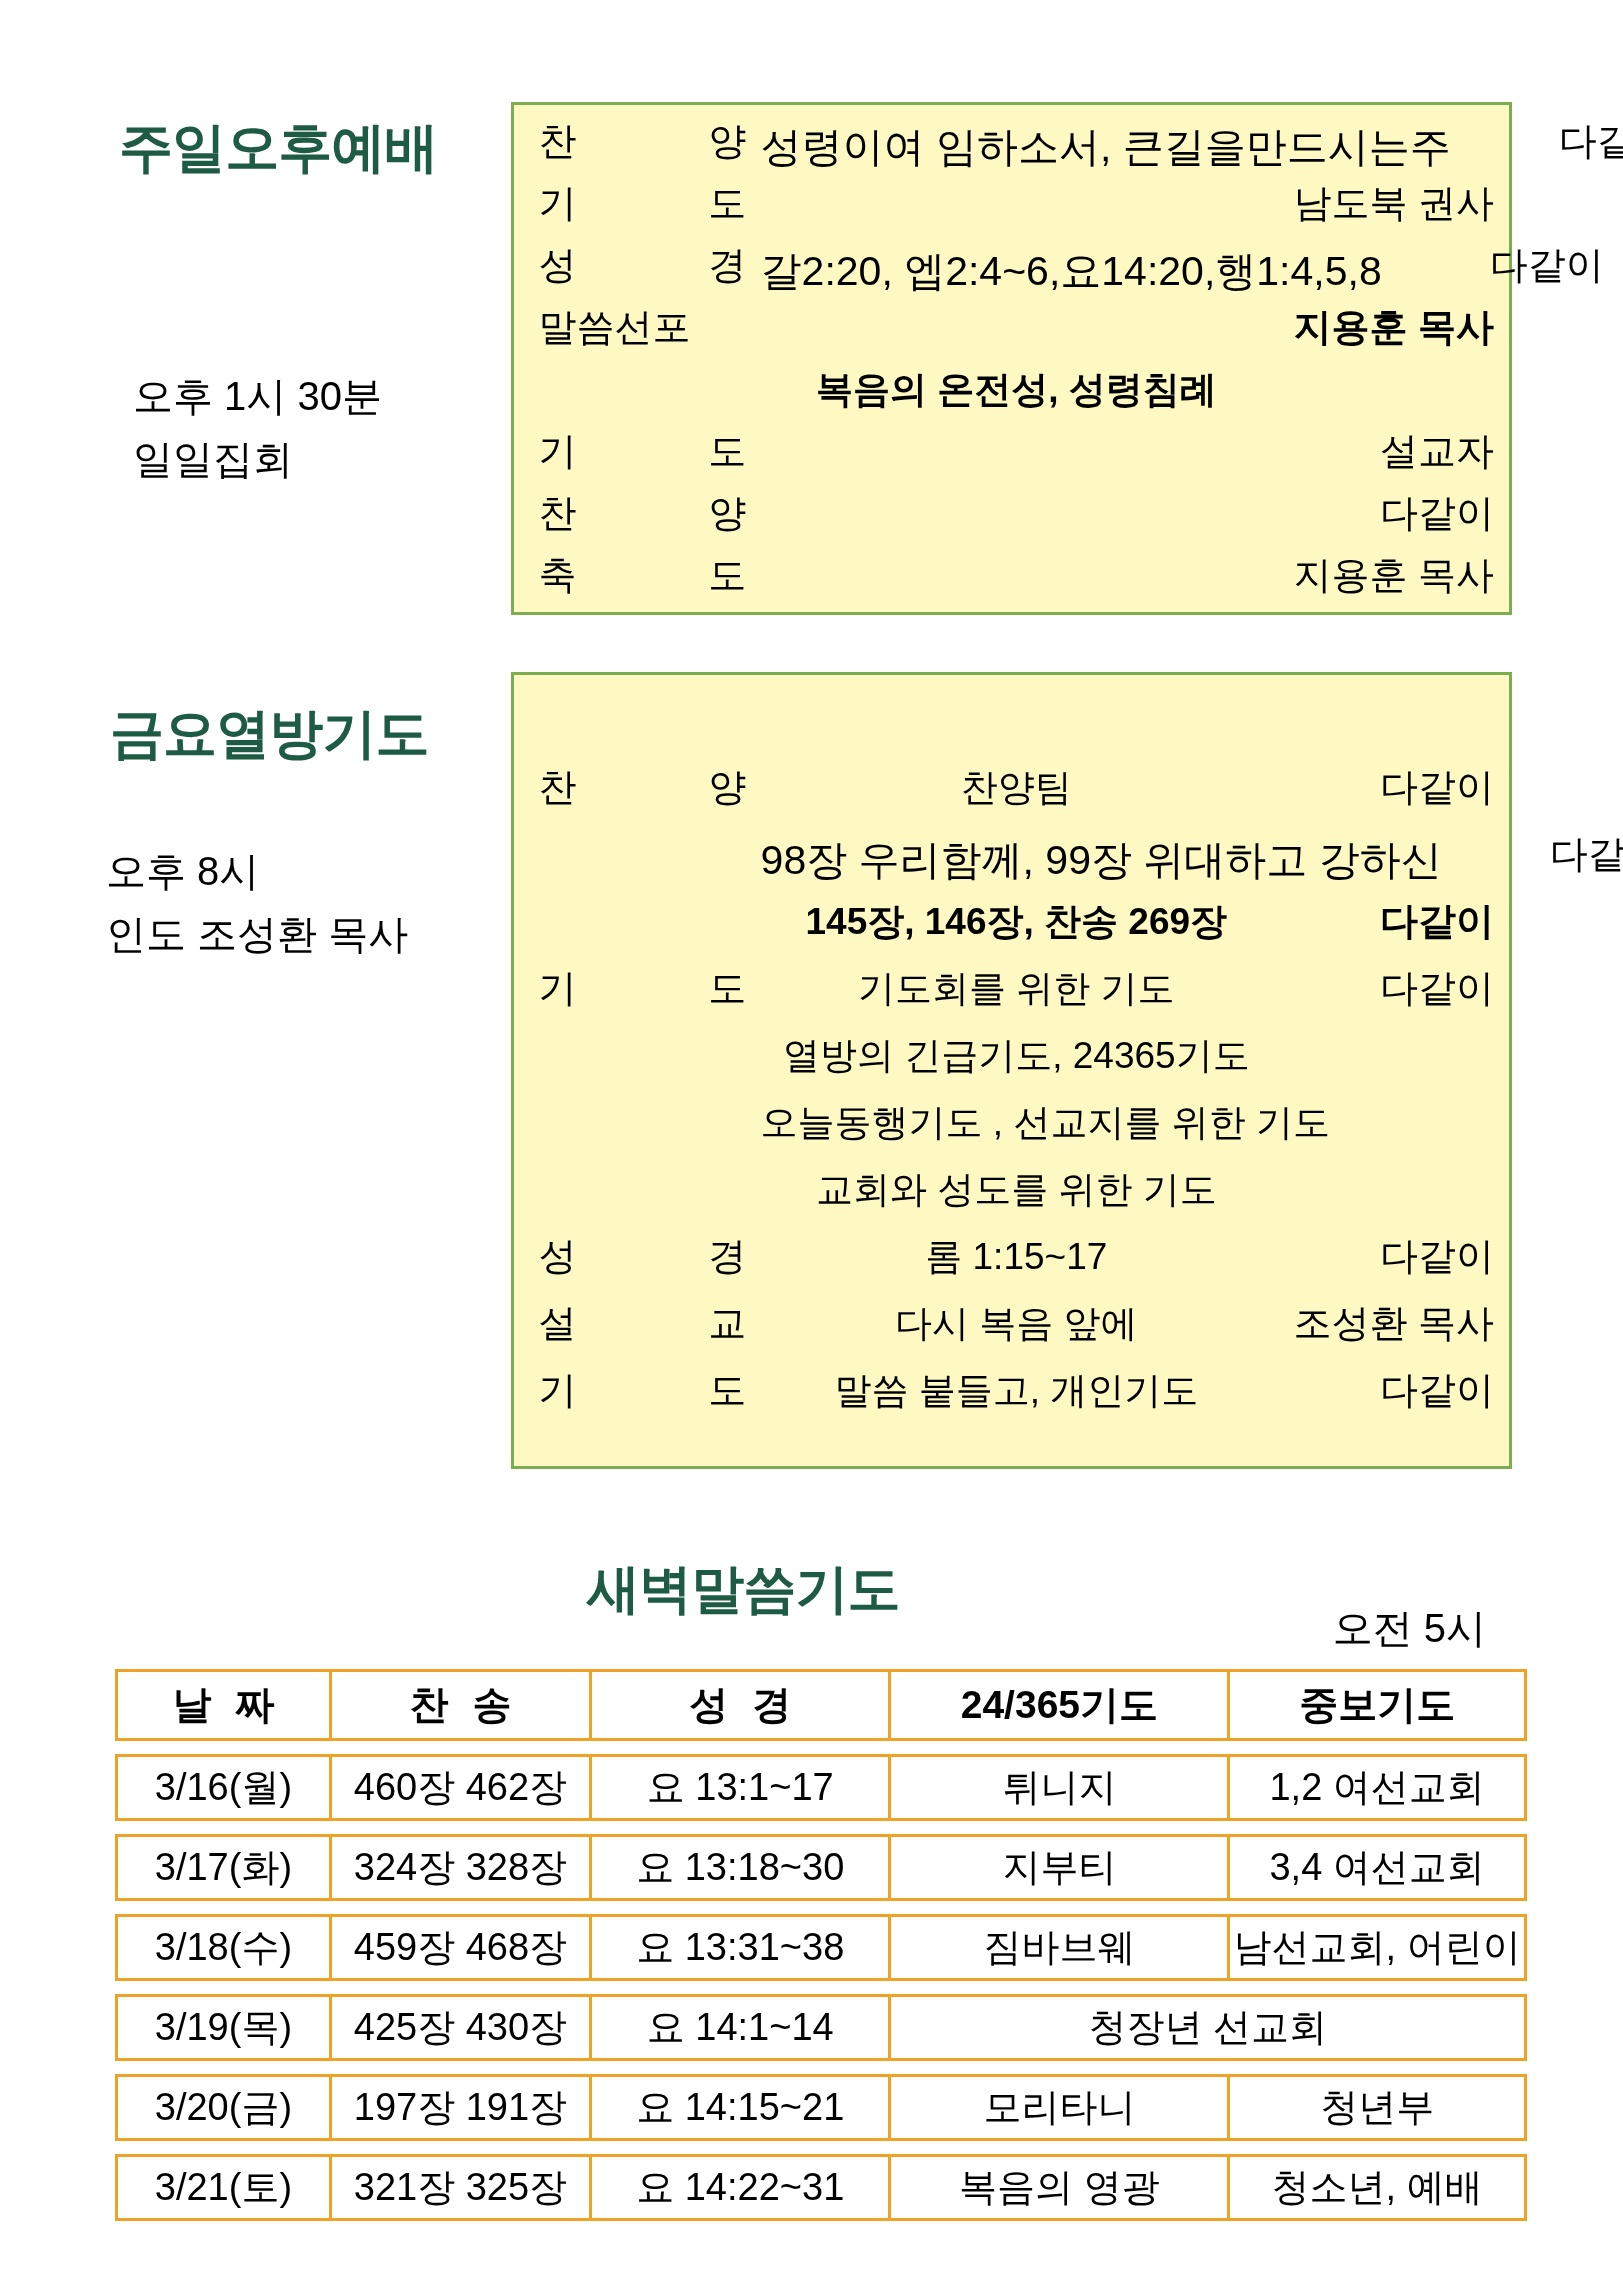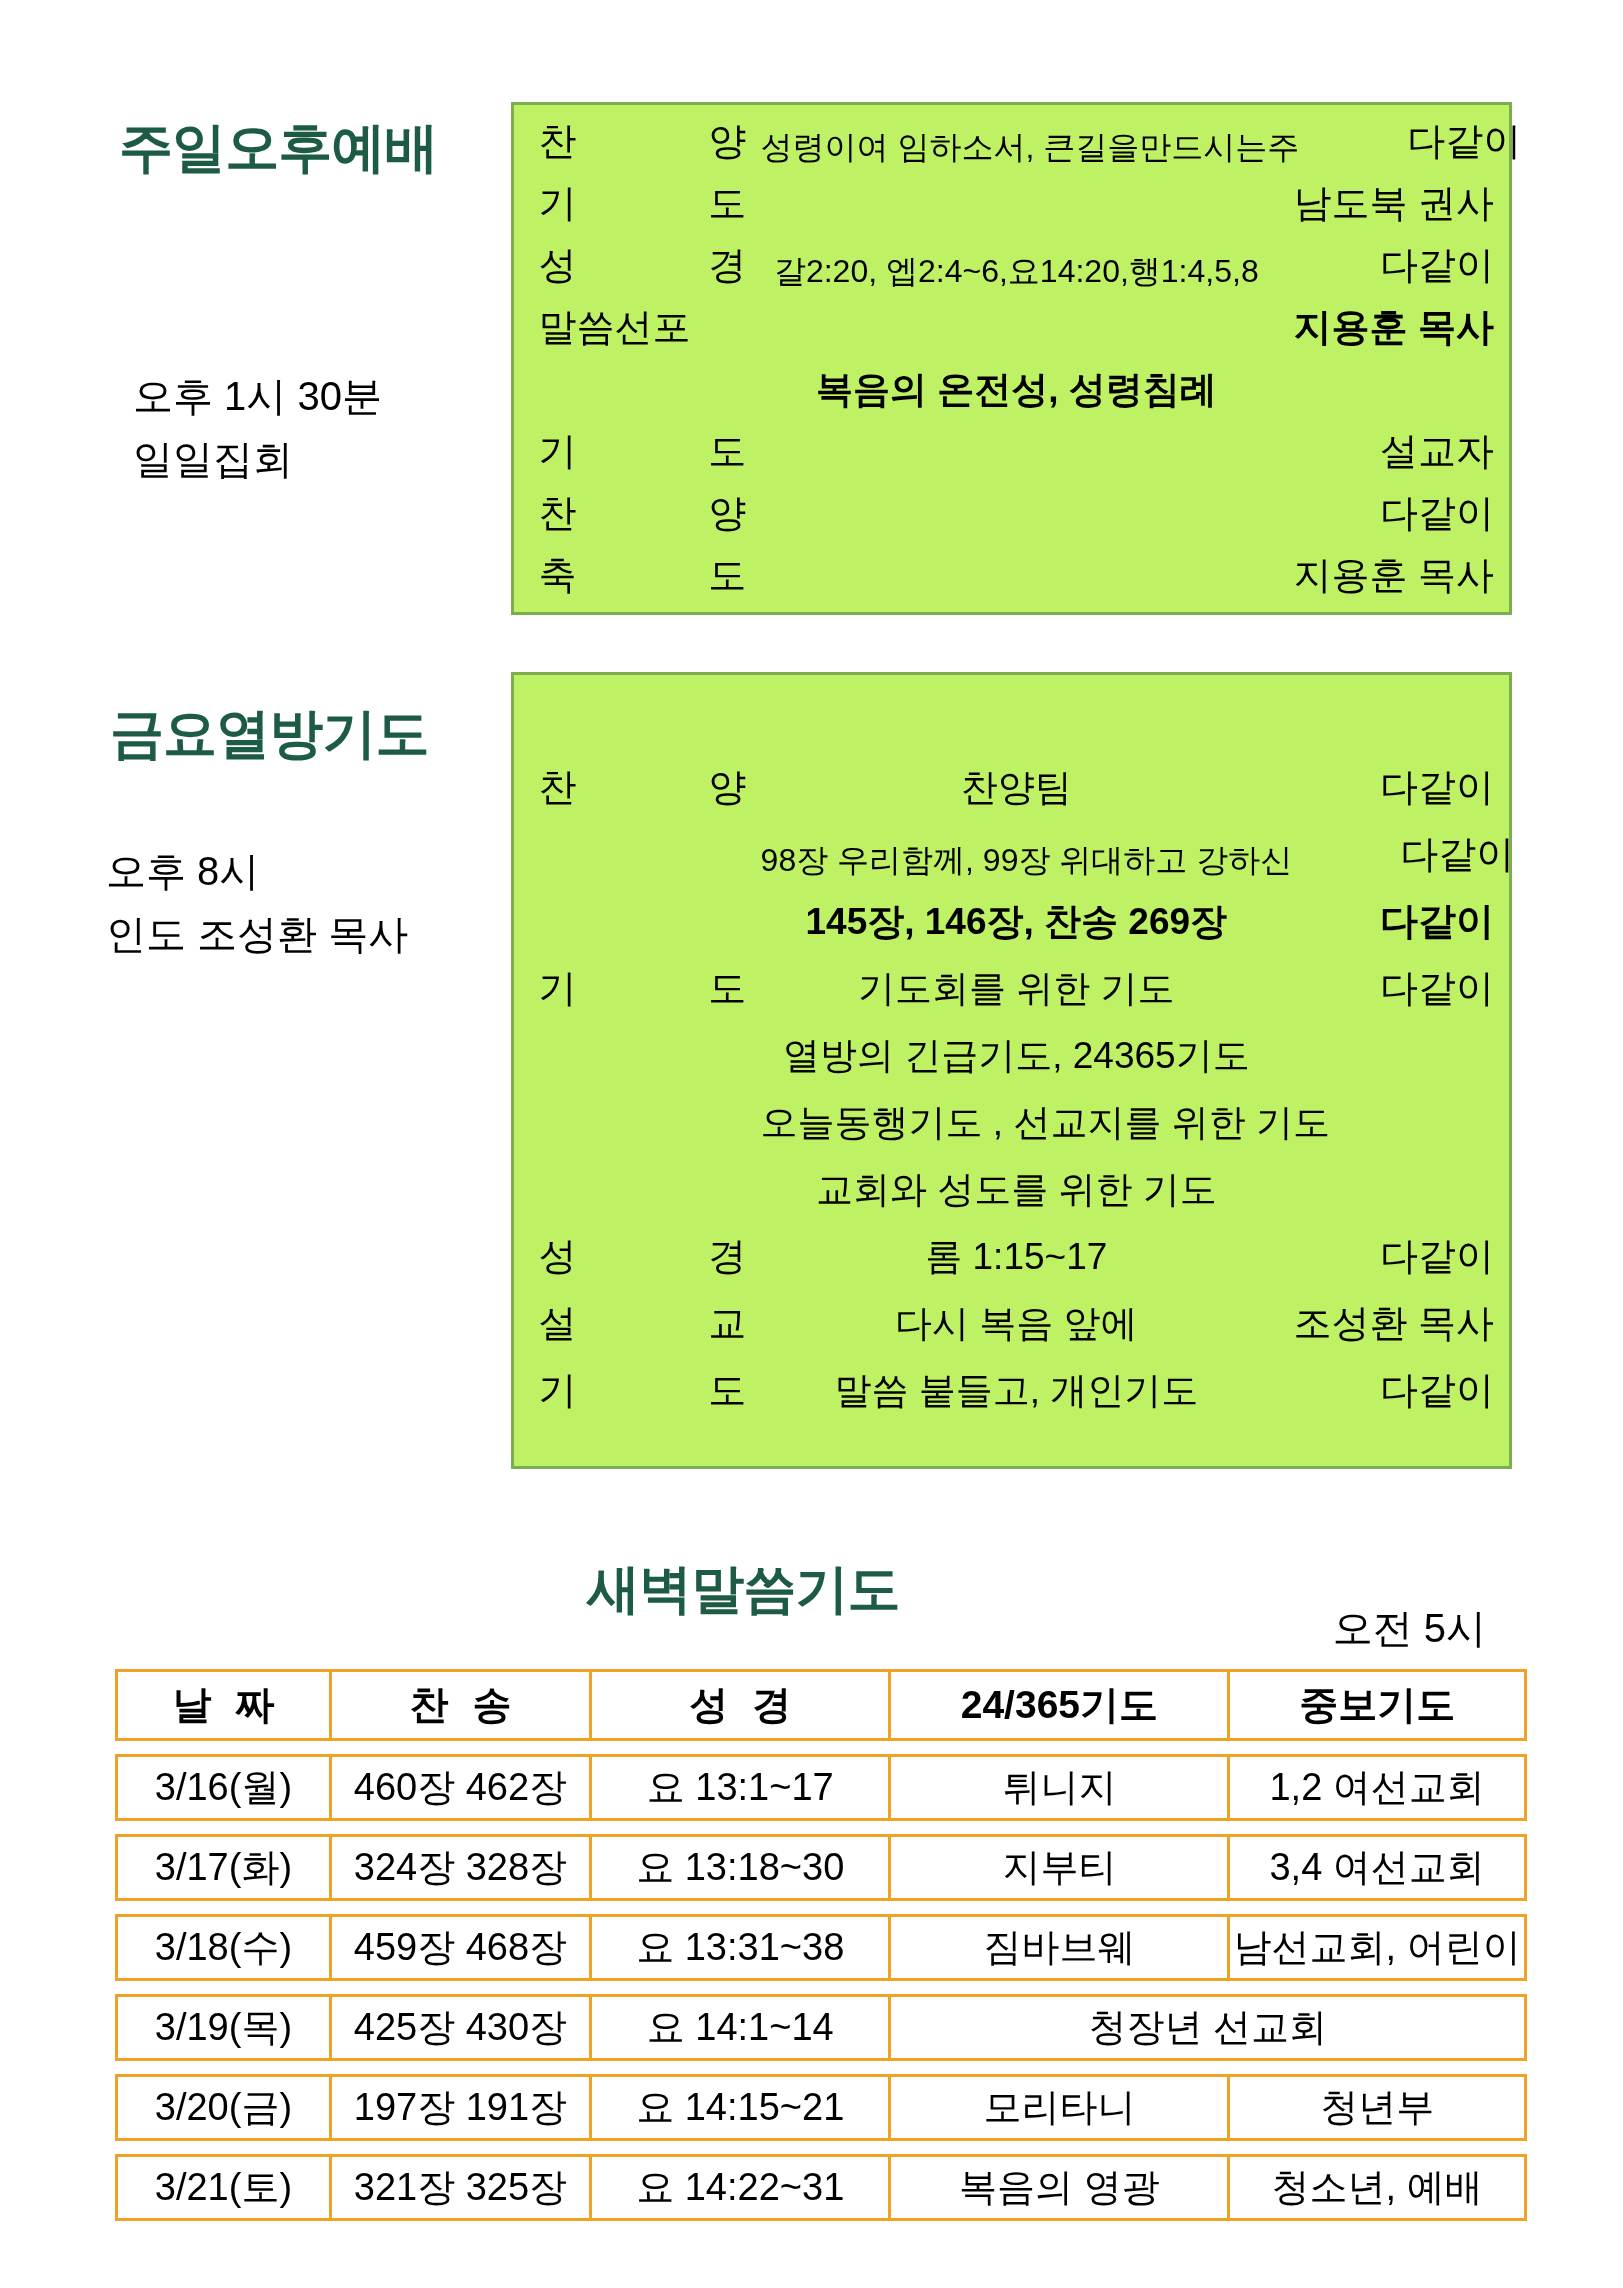--- a/index.html
+++ b/index.html
@@ -27,21 +27,21 @@
     color:#000;
     white-space:nowrap;
   }
   
   .svc-box{
     position:absolute;
     left:511px;
     width:1001px;
     border:3.8px solid #7CAD4F;
     box-sizing:border-box;
-    background:#bef264;
+    background:#fef9c3;
   }
   .box-sunday{top:102px;height:513px;padding:5.7px 15px 5.7px 24.6px;}
   .box-friday{top:672px;height:797px;padding:79px 15px 5.7px 24.6px;}
   .svc-row{
     display:flex;
     align-items:center;
     height:62px;
     font-size:38px;
     white-space:nowrap;
   }
@@ -50,21 +50,21 @@
     width:222px;
     flex:0 0 222px;
     word-spacing:121px;
     text-align:left;
   }
   .svc-mid{
     flex:1 1 auto;
     text-align:center;
     font-size:37px;
   }
-  .svc-mid.long{font-size:32px;margin-top:12px;}
+  .svc-mid.long{font-size:41px;margin-top:12px;}
   .svc-right{
     flex:0 0 222px;
     width:222px;
     text-align:right;
   }
   .bold{font-weight:bold;}
   
   .dawn-title{
     position:absolute;
     left:587px;top:1554px;

